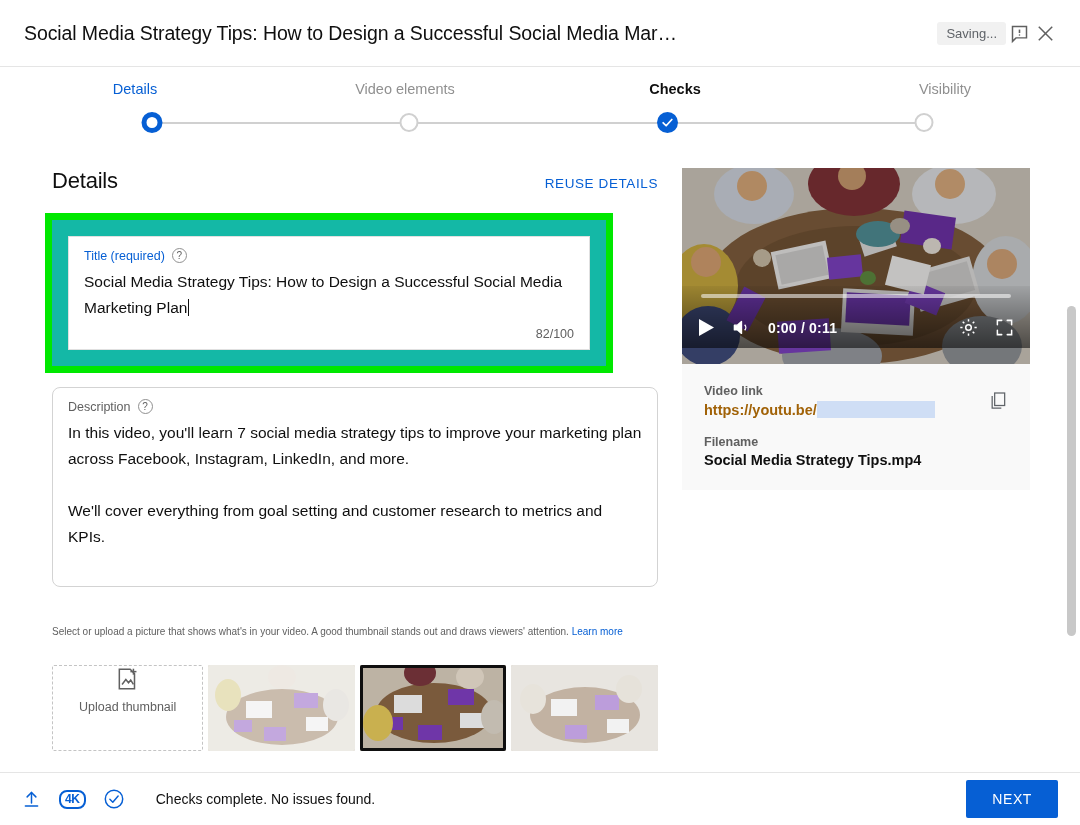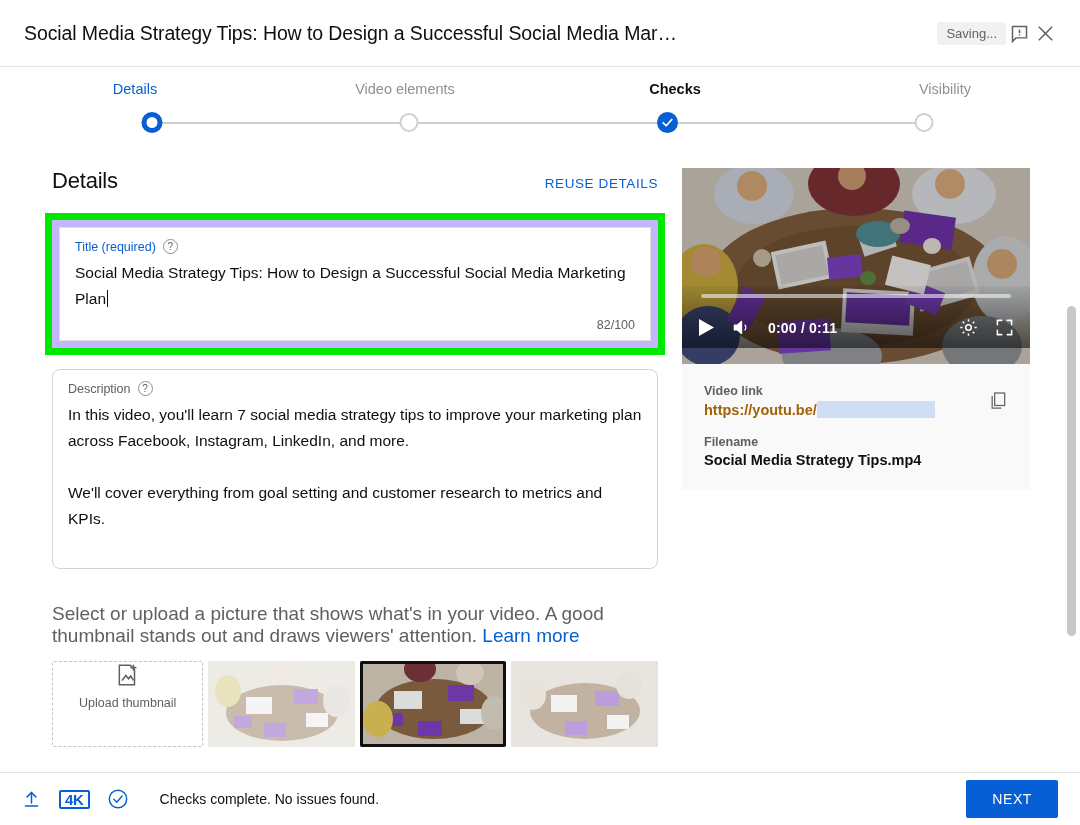--- a/index.html
+++ b/index.html
@@ -129,24 +129,24 @@
     color: #065fd4;
     font-size: 13.5px;
     font-weight: 500;
     letter-spacing: 0.6px;
     cursor: pointer;
   }
 
   
   .highlight-wrap {
     border: 7px solid #00e800;
-    padding: 7px;
+    padding: 16px;
     margin: 0 0 14px -7px;
-    width: 620px;
-    background: #c4b5fd;
+    width: 568px;
+    background: #14b8a6;
   }
   .field {
     border: 1px solid #d3d3d3;
     border-radius: 8px;
     background: #fff;
     padding: 11px 15px 8px 15px;
     position: relative;
   }
   .field.in-highlight { border-radius: 0; border-color: #e0e0e0; }
   .field-label {
@@ -187,21 +187,21 @@
     text-align: right;
     font-size: 12.5px;
     color: #606060;
     margin-top: 6px;
   }
   .desc-field { height: 200px; margin-bottom: 34px; }
   .desc-field .field-value { white-space: pre-wrap; }
 
   
   .sub-title { font-size: 16px; font-weight: 500; color: #0f0f0f; margin-bottom: 9px; }
-  .sub-desc { font-size: 19px; line-height: 22px; color: #606060; margin-bottom: 14px; width: 600px; }
+  .sub-desc { font-size: 10px; line-height: 22px; color: #606060; margin-bottom: 22px; width: 600px; }
   .inline-link { color: #065fd4; cursor: pointer; }
   .thumb-row { display: flex; gap: 5px; }
   .thumb-upload {
     width: 153px; height: 86px;
     border: 1px dashed #c4c4c4;
     border-radius: 2px;
     display: flex; flex-direction: column;
     align-items: center; justify-content: flex-start;
     gap: 8px;
     cursor: pointer;
@@ -278,24 +278,24 @@
     border-top: 1px solid #e5e5e5;
     background: #fff;
     display: flex;
     align-items: center;
     padding: 0 22px 0 18px;
     gap: 15px;
   }
   .badge-4k {
     border: 2px solid #065fd4;
     color: #065fd4;
-    font-size: 15px;
+    font-size: 12px;
     font-weight: 700;
     padding: 1px 4px;
-    border-radius: 2px;
+    border-radius: 8px;
     letter-spacing: -0.3px;
     line-height: 13px;
   }
   .footer-status { font-size: 14px; color: #0f0f0f; margin-left: 14px; flex: 1; }
   .next-btn {
     background: #065fd4;
     color: #fff;
     font-size: 14px;
     font-weight: 500;
     letter-spacing: 0.6px;

